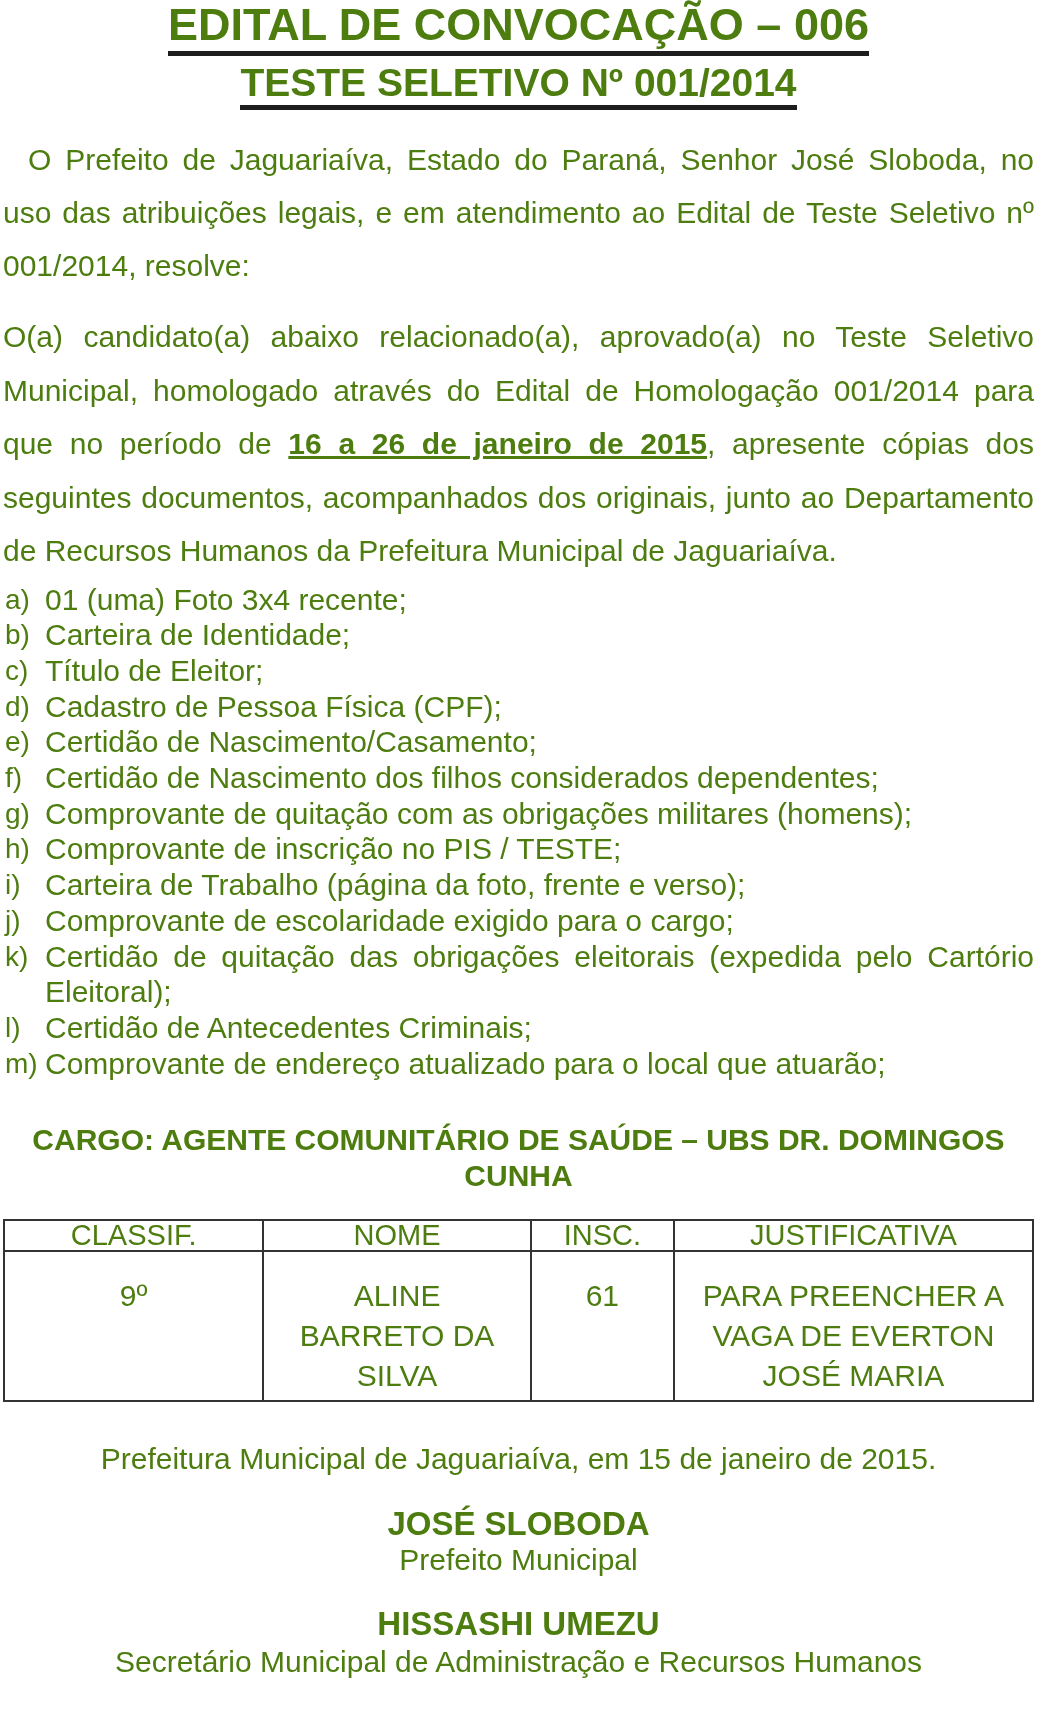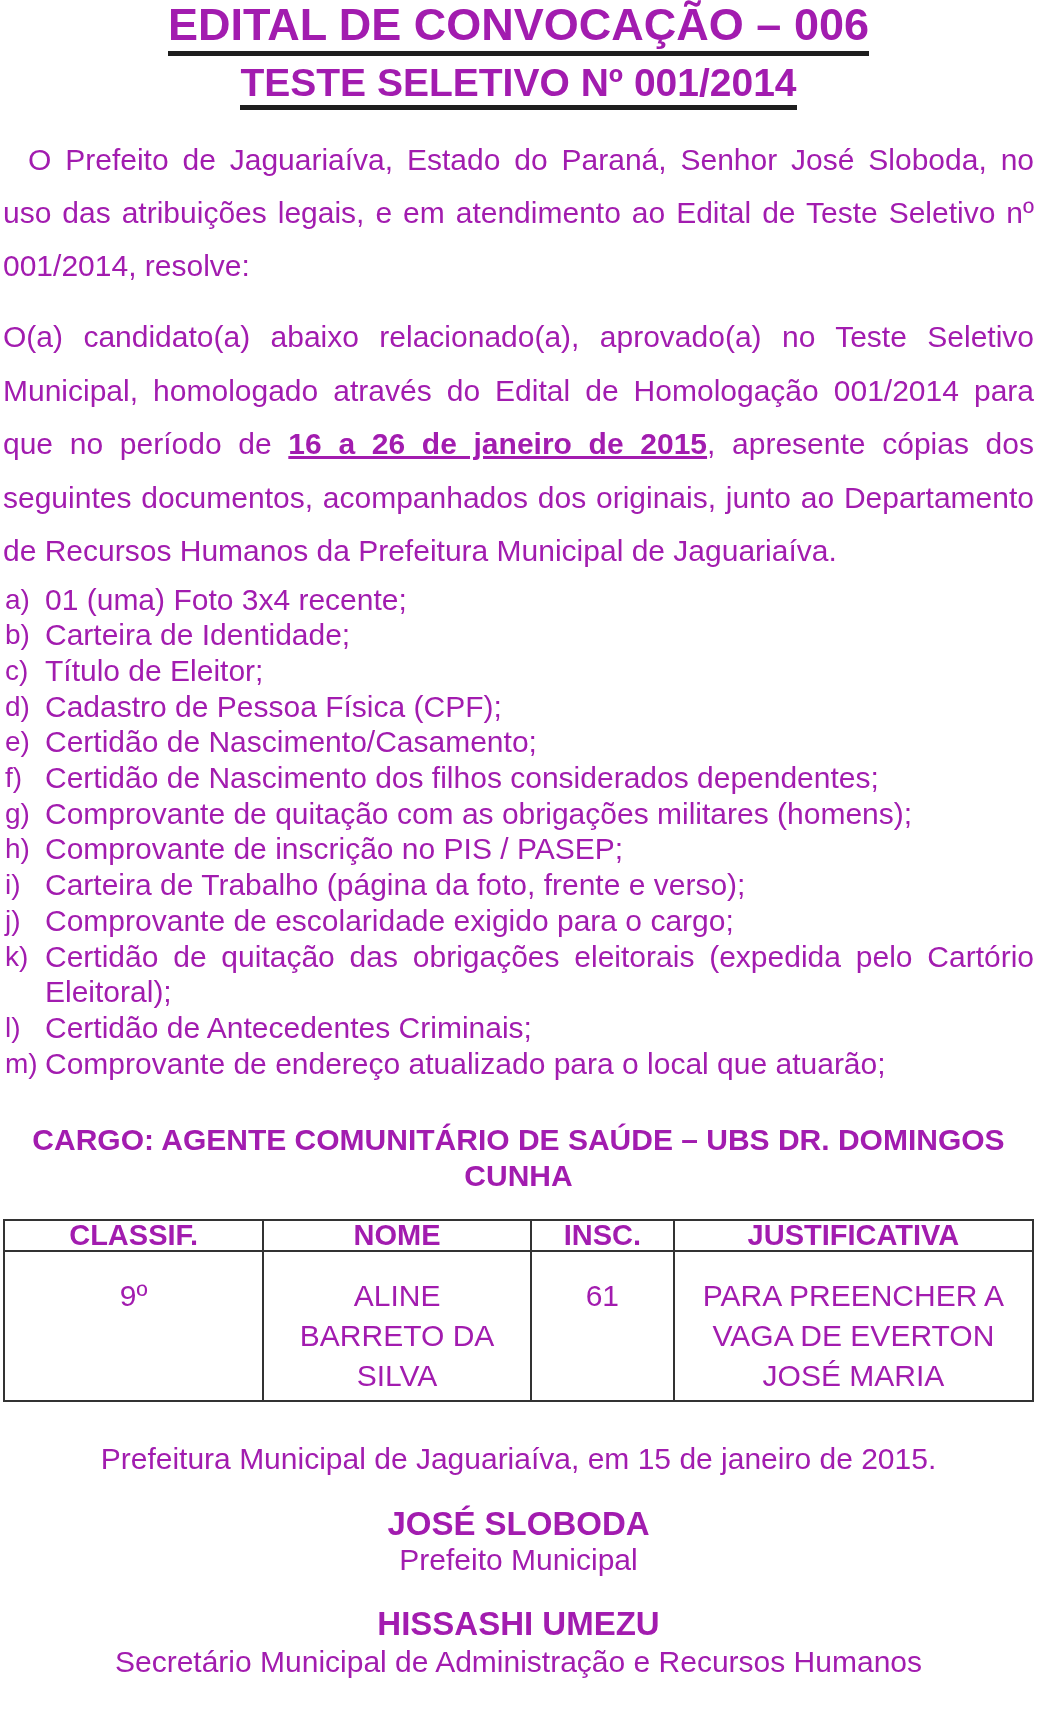--- a/index.html
+++ b/index.html
@@ -1,21 +1,21 @@
 <!DOCTYPE html>
 <html lang="pt"><head>
 <meta charset="utf-8">
 <style>
   html,body{margin:0;padding:0;background:#888;}
   .page{
     position:relative;
     width:1037px;height:1732px;
     margin:0 auto;
     background:#ffffff;
-    color:#a21caf;
+    color:#4d7c0f;
     font-family:"Liberation Sans","DejaVu Sans",sans-serif;
     font-size:30px;
     overflow:hidden;
     box-sizing:border-box;
     padding:0 3px;
   }
   .title{
     margin:0;text-align:center;
     font-size:45px;line-height:50px;font-weight:bold;
   }
@@ -74,21 +74,21 @@
     border:2px solid #333333;
     text-align:center;
     font-weight:normal;
     overflow:hidden;
   }
   table.results th{
     height:29px;
     line-height:29px;
     padding:0;
     font-size:29px;
-    font-weight:bold;
+    font-weight:normal;
   }
   table.results td{
     height:124px;
     vertical-align:top;
     padding:24px 17px 0;
     line-height:40px;
     font-size:30px;
   }
   col.c1{width:25.2%} col.c2{width:26.0%} col.c3{width:13.9%} col.c4{width:34.9%}
   .dateline{
@@ -123,21 +123,21 @@
   <p class="body2"><span>O(a) candidato(a) abaixo relacionado(a), aprovado(a) no Teste Seletivo Municipal, homologado através do Edital de Homologação 001/2014 para que no período de </span><span class="strong-date">16 a 26 de janeiro de 2015</span><span>, apresente cópias dos seguintes documentos, acompanhados dos originais, junto ao Departamento de Recursos Humanos da Prefeitura Municipal de Jaguariaíva.</span></p>
 
   <ol class="doclist">
     <li><span class="marker">a)</span><span>01 (uma) Foto 3x4 recente;</span></li>
     <li><span class="marker">b)</span><span>Carteira de Identidade;</span></li>
     <li><span class="marker">c)</span><span>Título de Eleitor;</span></li>
     <li><span class="marker">d)</span><span>Cadastro de Pessoa Física (CPF);</span></li>
     <li><span class="marker">e)</span><span>Certidão de Nascimento/Casamento;</span></li>
     <li><span class="marker">f)</span><span>Certidão de Nascimento dos filhos considerados dependentes;</span></li>
     <li><span class="marker">g)</span><span>Comprovante de quitação com as obrigações militares (homens);</span></li>
-    <li><span class="marker">h)</span><span>Comprovante de inscrição no PIS / PASEP;</span></li>
+    <li><span class="marker">h)</span><span>Comprovante de inscrição no PIS / TESTE;</span></li>
     <li><span class="marker">i)</span><span>Carteira de Trabalho (página da foto, frente e verso);</span></li>
     <li><span class="marker">j)</span><span>Comprovante de escolaridade exigido para o cargo;</span></li>
     <li><span class="marker">k)</span><span>Certidão de quitação das obrigações eleitorais (expedida pelo Cartório Eleitoral);</span></li>
     <li><span class="marker">l)</span><span>Certidão de Antecedentes Criminais;</span></li>
     <li><span class="marker">m)</span><span>Comprovante de endereço atualizado para o local que atuarão;</span></li>
   </ol>
 
   <h4 class="cargo">CARGO: AGENTE COMUNITÁRIO DE SAÚDE – UBS DR. DOMINGOS CUNHA</h4>
 
   <table class="results">

